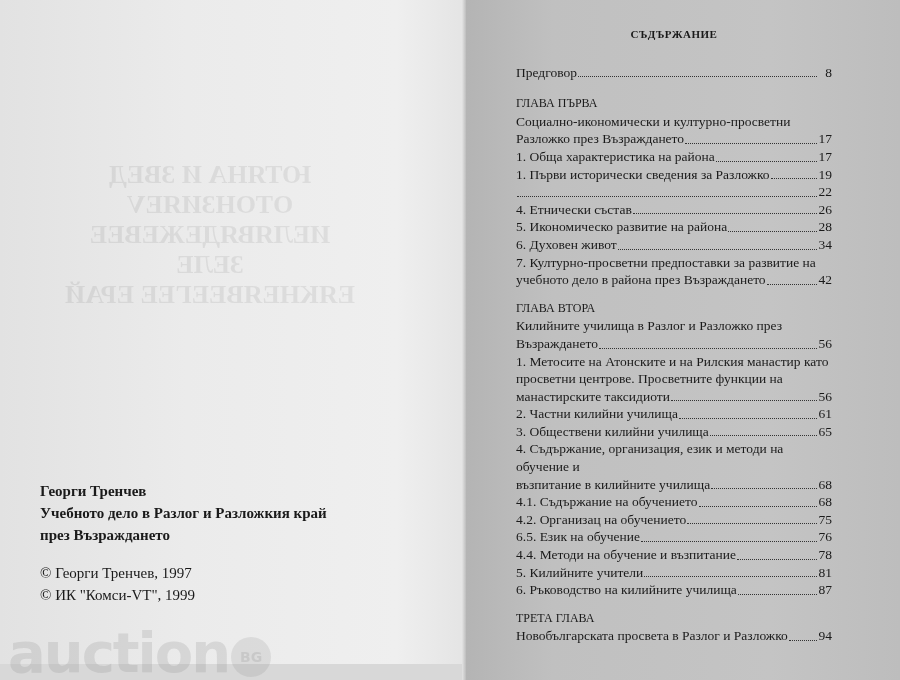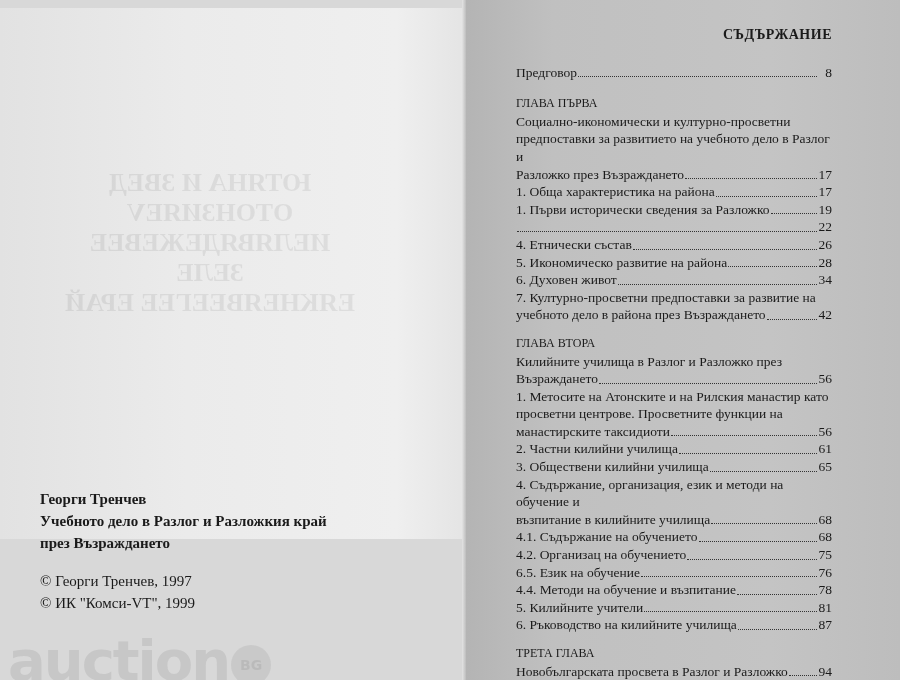--- a/index.html
+++ b/index.html
@@ -4,21 +4,21 @@
 <style>
   html, body { margin: 0; padding: 0; }
   body {
     width: 900px; height: 680px; overflow: hidden; position: relative;
     background: #d8d8d8;
     font-family: "Liberation Serif", "DejaVu Serif", serif;
     color: #1a1a1a;
   }
   .spread { position: absolute; left: 0; top: 0; width: 900px; height: 680px; }
   .page-left {
-    position: absolute; left: 0; top: 8px; width: 466px; height: 531px;
+    position: absolute; left: 0; top: 0; width: 466px; height: 664px;
     background: linear-gradient(90deg, #e2e2e2 0%, #ebebeb 40%, #efefef 85%, #e4e4e4 100%);
   }
   .page-right {
     position: absolute; left: 466px; top: 0; width: 434px; height: 680px;
     background: linear-gradient(90deg, #b4b4b4 0%, #c0c0c0 20%, #c4c4c4 70%, #bdbdbd 100%);
   }
   .spine {
     position: absolute; left: 462px; top: 0; width: 6px; height: 680px;
     background: linear-gradient(90deg, #e4e4e4, #a9a9a9);
   }
@@ -43,21 +43,21 @@
   .watermark .bg {
     font-size: 14px; letter-spacing: 0; vertical-align: middle;
     display: inline-block; width: 40px; height: 40px; line-height: 40px; text-align: center;
     border-radius: 50%; background: rgba(120,120,120,0.15); margin-left: 2px;
   }
   .toc {
     position: absolute; left: 516px; top: 22px; width: 316px;
     font-size: 13.5px; line-height: 17.6px;
   }
   .toc-title {
-    text-align: right; font-weight: bold; font-size: 14px; letter-spacing: 0.5px;
+    text-align: center; font-weight: bold; font-size: 11px; letter-spacing: 0.5px;
     margin-bottom: 20px; margin-top: 4px;
   }
   .entry { display: flex; align-items: flex-end; }
   .entry .text { flex: 0 1 auto; }
   .entry .dots {
     flex: 1 1 auto; min-width: 10px; margin: 0 1px 4px 1px;
     border-bottom: 1.4px dotted #333; height: 0;
   }
   .entry .page { flex: 0 0 auto; text-align: right; min-width: 14px; }
   .line { display: block; }
@@ -95,21 +95,20 @@
   <div class="toc" id="toc">
     <div class="toc-title">СЪДЪРЖАНИЕ</div>
     <div class="entry">
       <span class="text">Предговор</span>
       <span class="dots"></span>
       <span class="page">8</span>
     </div>
     <div id="chapters">
         <div class="chapter first-chapter">ГЛАВА ПЪРВА</div>
         <span class="line">Социално-икономически и културно-просветни</span>
-        <span class="line">предпоставки за развитието на учебното дело в Разлог и</span>
         <div class="entry">
           <span class="text">Разложко през Възраждането</span>
           <span class="dots"></span>
           <span class="page">17</span>
         </div>
         <div class="entry">
           <span class="text">1. Обща характеристика на района</span>
           <span class="dots"></span>
           <span class="page">17</span>
         </div>

